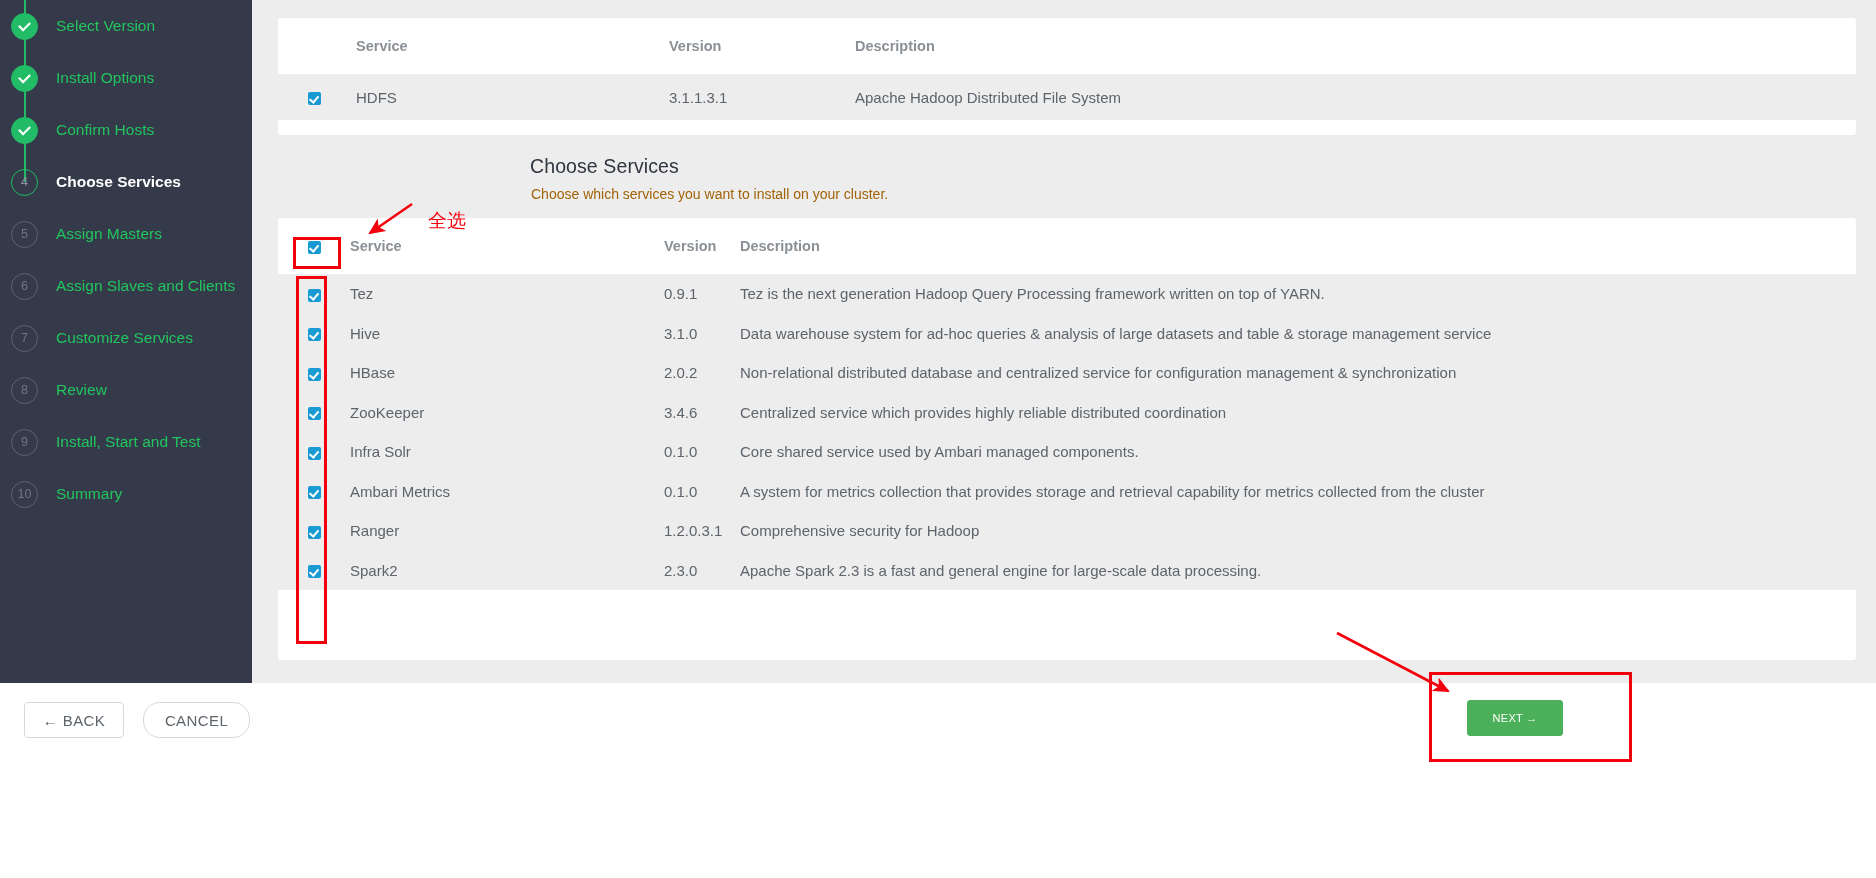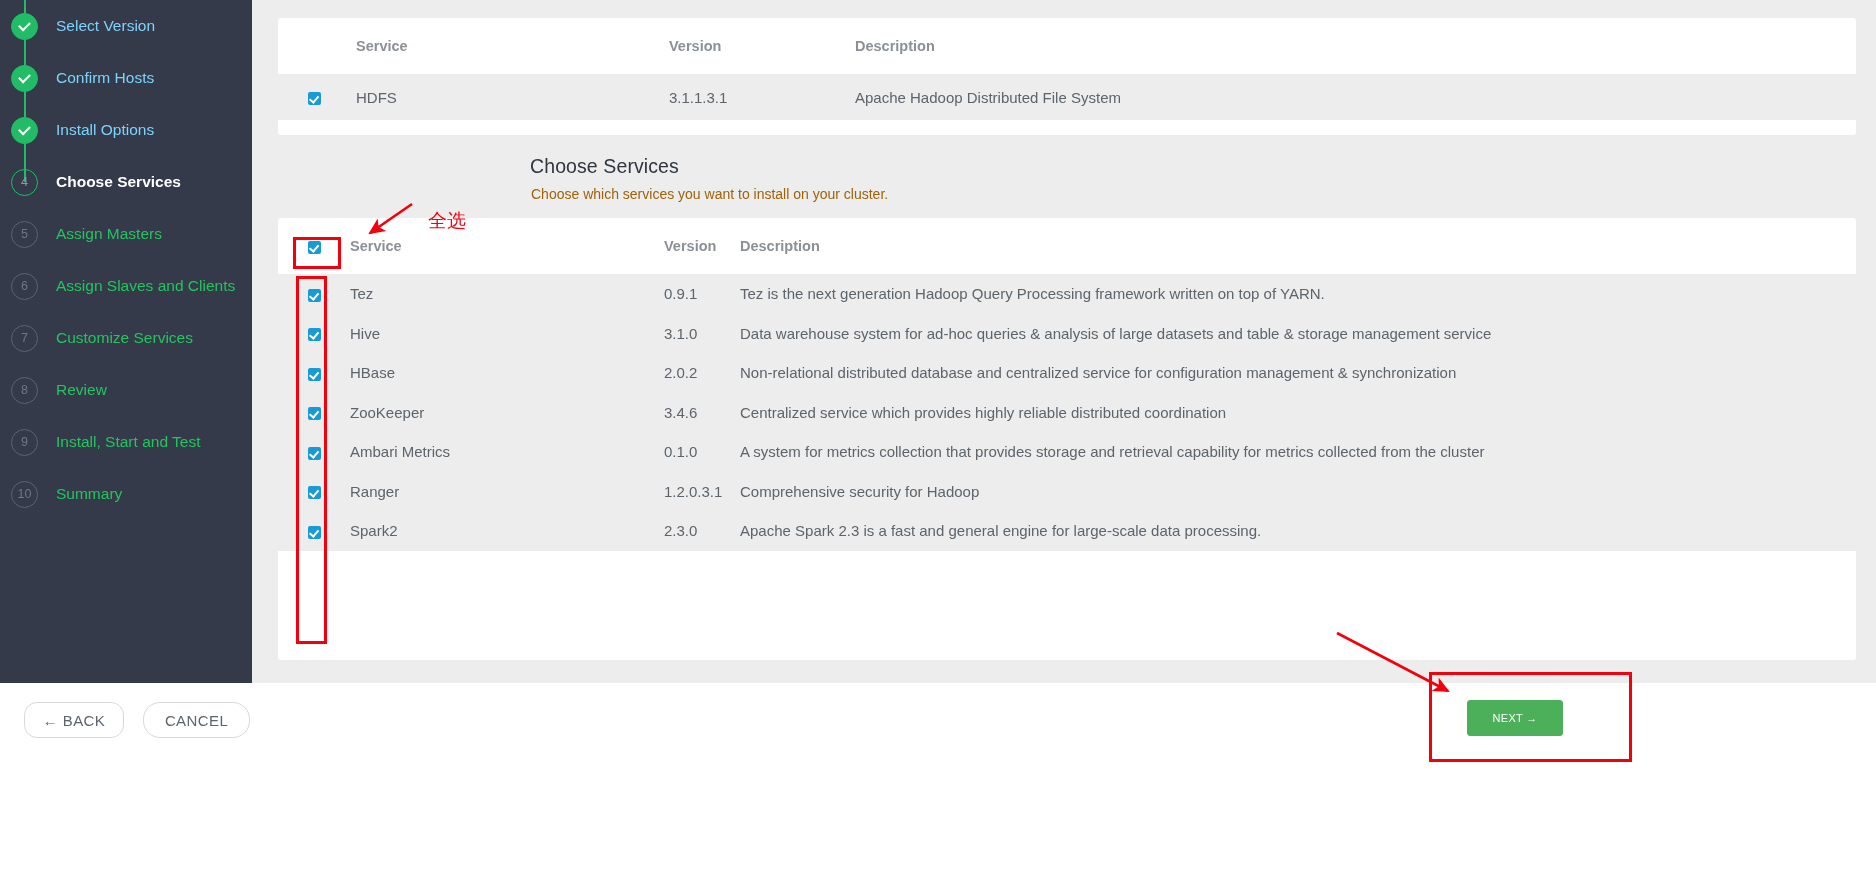--- a/index.html
+++ b/index.html
@@ -64,21 +64,21 @@
     color: #6f7685;
     border: 1.5px solid #5c6372;
   }
   .step-badge span { font-size: 12.5px; line-height: 1; }
   .step-label {
     margin-left: 18px;
     font-size: 15.5px;
     color: #22c55e;
     white-space: nowrap;
   }
-  .step.done .step-label { color: #7dd3fc; }
+  .step.done .step-label { color: #22c55e; }
   .step.current .step-label { color: #ffffff; font-weight: bold; }
   .step-connector {
     position: absolute;
     left: 23.5px;
     width: 2px;
     background: #22bc66;
     z-index: 1;
   }
 
   
@@ -181,21 +181,21 @@
     border: 1px solid #d6d9dc;
     border-radius: 4px;
     font-size: 15px;
     color: #5d646b;
     display: flex;
     align-items: center;
     justify-content: center;
     letter-spacing: 0.4px;
     cursor: pointer;
   }
-  #btn-back   { left: 24px;  top: 19px; width: 100px; height: 36px; border-radius: 13px; }
+  #btn-back   { left: 24px;  top: 19px; width: 100px; height: 36px; }
   #btn-cancel { left: 143px; top: 19px; width: 107px;  height: 36px; border-radius: 17px; }
   #btn-next {
     position: absolute;
     left: 1467px; top: 17px;
     width: 96px; height: 36px;
     background: #4caf59;
     border: 1px solid #4caf59;
     border-radius: 3px;
     color: #ffffff;
     font-size: 11px;
@@ -231,25 +231,25 @@
 
   <div id="sidebar">
     <div class="step-connector" id="step-connector" style="top: 0px; height: 182px;"></div>
     <ul class="step-list" id="step-list">
         <li class="step done">
           <div class="step-badge done"></div>
           <div class="step-label">Select Version</div>
         </li>
         <li class="step done">
           <div class="step-badge done"></div>
-          <div class="step-label">Confirm Hosts</div>
+          <div class="step-label">Install Options</div>
         </li>
         <li class="step done">
           <div class="step-badge done"></div>
-          <div class="step-label">Install Options</div>
+          <div class="step-label">Confirm Hosts</div>
         </li>
         <li class="step current">
           <div class="step-badge current">
             <span>4</span>
           </div>
           <div class="step-label">Choose Services</div>
         </li>
         <li class="step pending">
           <div class="step-badge pending">
             <span>5</span>
@@ -347,20 +347,26 @@
               <td class="col-desc">Non-relational distributed database and centralized service for configuration management &amp; synchronization</td>
             </tr>
             <tr class="rowband">
               <td class="col-chk"><span class="cb"></span></td>
               <td class="col-svc">ZooKeeper</td>
               <td class="col-ver">3.4.6</td>
               <td class="col-desc">Centralized service which provides highly reliable distributed coordination</td>
             </tr>
             <tr class="rowband">
               <td class="col-chk"><span class="cb"></span></td>
+              <td class="col-svc">Infra Solr</td>
+              <td class="col-ver">0.1.0</td>
+              <td class="col-desc">Core shared service used by Ambari managed components.</td>
+            </tr>
+            <tr class="rowband">
+              <td class="col-chk"><span class="cb"></span></td>
               <td class="col-svc">Ambari Metrics</td>
               <td class="col-ver">0.1.0</td>
               <td class="col-desc">A system for metrics collection that provides storage and retrieval capability for metrics collected from the cluster</td>
             </tr>
             <tr class="rowband">
               <td class="col-chk"><span class="cb"></span></td>
               <td class="col-svc">Ranger</td>
               <td class="col-ver">1.2.0.3.1</td>
               <td class="col-desc">Comprehensive security for Hadoop</td>
             </tr>

